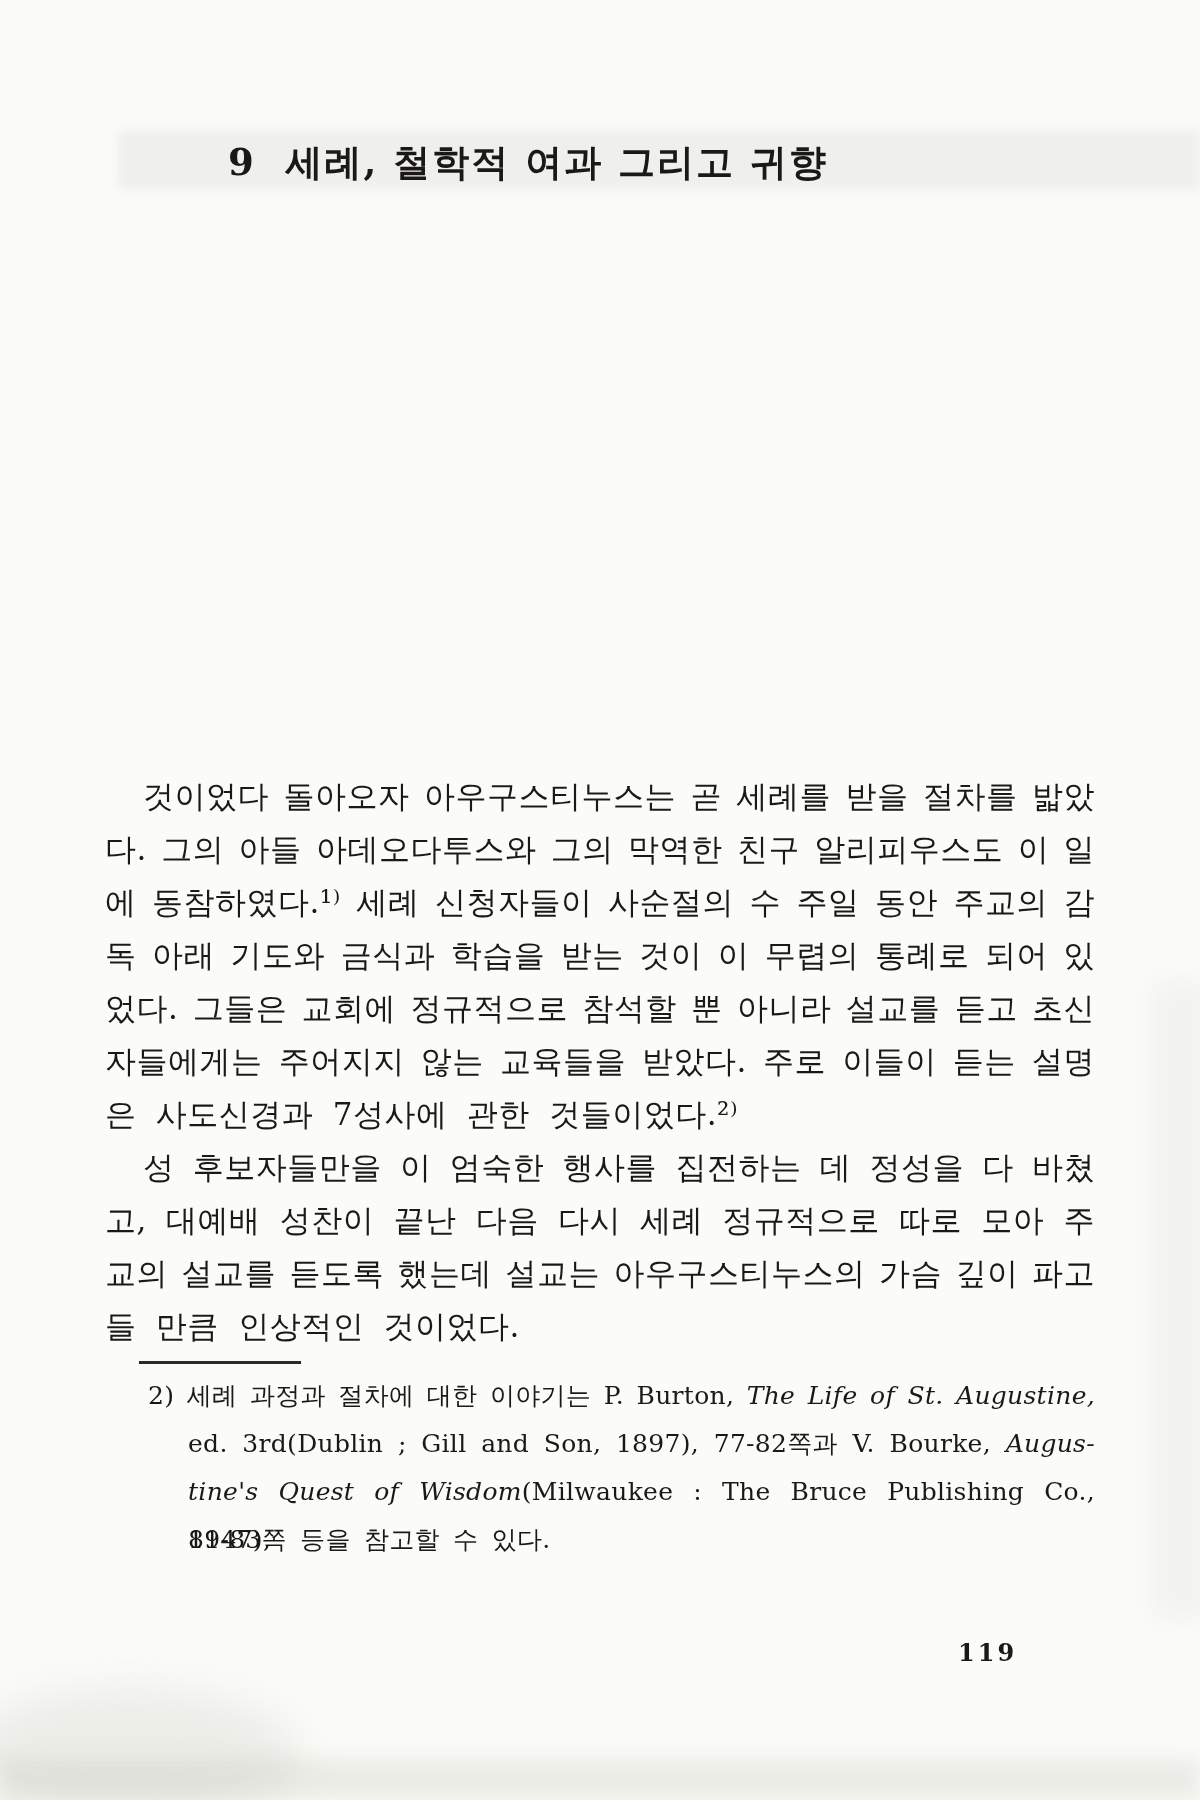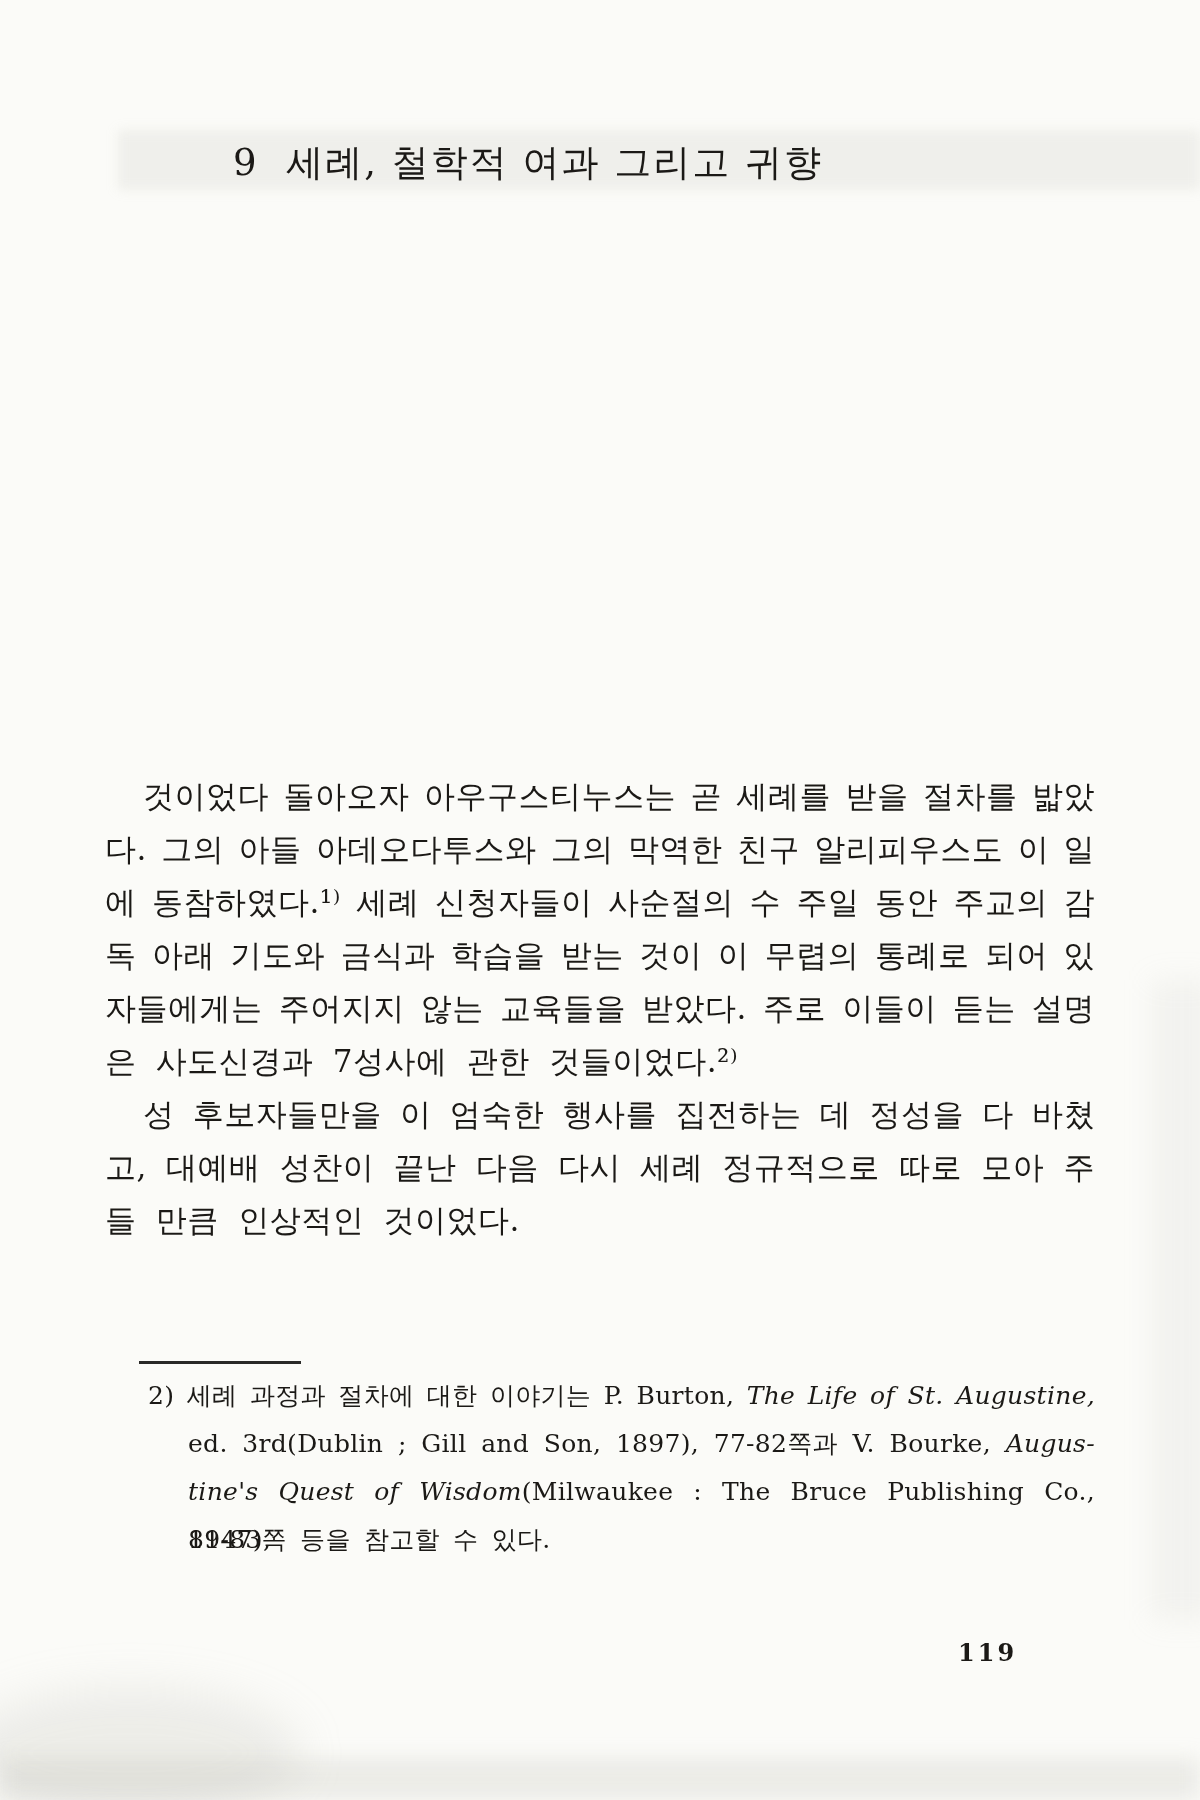--- a/index.html
+++ b/index.html
@@ -25,21 +25,21 @@
                  background: rgba(196,196,188,0.15); filter: blur(14px); }
 
   .page-title {
     position: absolute;
     top: 138px; left: 100px; width: 1000px;
     text-align: center;
     transform: translateX(-72px);
     font-size: 37px;
     letter-spacing: 2px;
     white-space: pre;
-    font-weight: 400;
+    font-weight: 700;
   }
 
   .body-text {
     position: absolute;
     left: 105px; top: 770px; width: 990px;
   }
   .body-line {
     font-size: 31px;
     line-height: 53px;
     height: 53px;
@@ -90,24 +90,26 @@
 <div class="shade shade-bottom"></div>
 <div class="shade shade-right"></div>
 
 <div class="page-title">9  세례, 철학적 여과 그리고 귀향</div>
 
 <div class="body-text">
     <div class="body-line indent">것이었다 돌아오자 아우구스티누스는 곧 세례를 받을 절차를 밟았</div>
     <div class="body-line">다. 그의 아들 아데오다투스와 그의 막역한 친구 알리피우스도 이 일</div>
     <div class="body-line">에 동참하였다.¹⁾ 세례 신청자들이 사순절의 수 주일 동안 주교의 감</div>
     <div class="body-line">독 아래 기도와 금식과 학습을 받는 것이 이 무렵의 통례로 되어 있</div>
+    <div class="body-line">었다. 그들은 교회에 정규적으로 참석할 뿐 아니라 설교를 듣고 초신</div>
     <div class="body-line">자들에게는 주어지지 않는 교육들을 받았다. 주로 이들이 듣는 설명</div>
     <div class="body-line last">은 사도신경과 7성사에 관한 것들이었다.²⁾</div>
     <div class="body-line indent">성 후보자들만을 이 엄숙한 행사를 집전하는 데 정성을 다 바쳤</div>
     <div class="body-line">고, 대예배 성찬이 끝난 다음 다시 세례 정규적으로 따로 모아 주</div>
+    <div class="body-line">교의 설교를 듣도록 했는데 설교는 아우구스티누스의 가슴 깊이 파고</div>
     <div class="body-line last">들 만큼 인상적인 것이었다.</div>
   </div>
 
 <div class="fn-rule"></div>
 
 <div class="footnotes">
     <div class="fn-line"><span>2) 세례 과정과 절차에 대한 이야기는 P. Burton, </span><span class="italic">The Life of St. Augustine,</span></div>
     <div class="fn-line indent"><span>ed. 3rd(Dublin ; Gill and Son, 1897), 77-82쪽과 V. Bourke, </span><span class="italic">Augus-</span></div>
     <div class="fn-line indent"><span class="italic">tine's Quest of Wisdom</span><span>(Milwaukee : The Bruce Publishing Co., 1947),</span></div>
     <div class="fn-line indent noj"><span>81-83쪽 등을 참고할 수 있다.</span></div>

